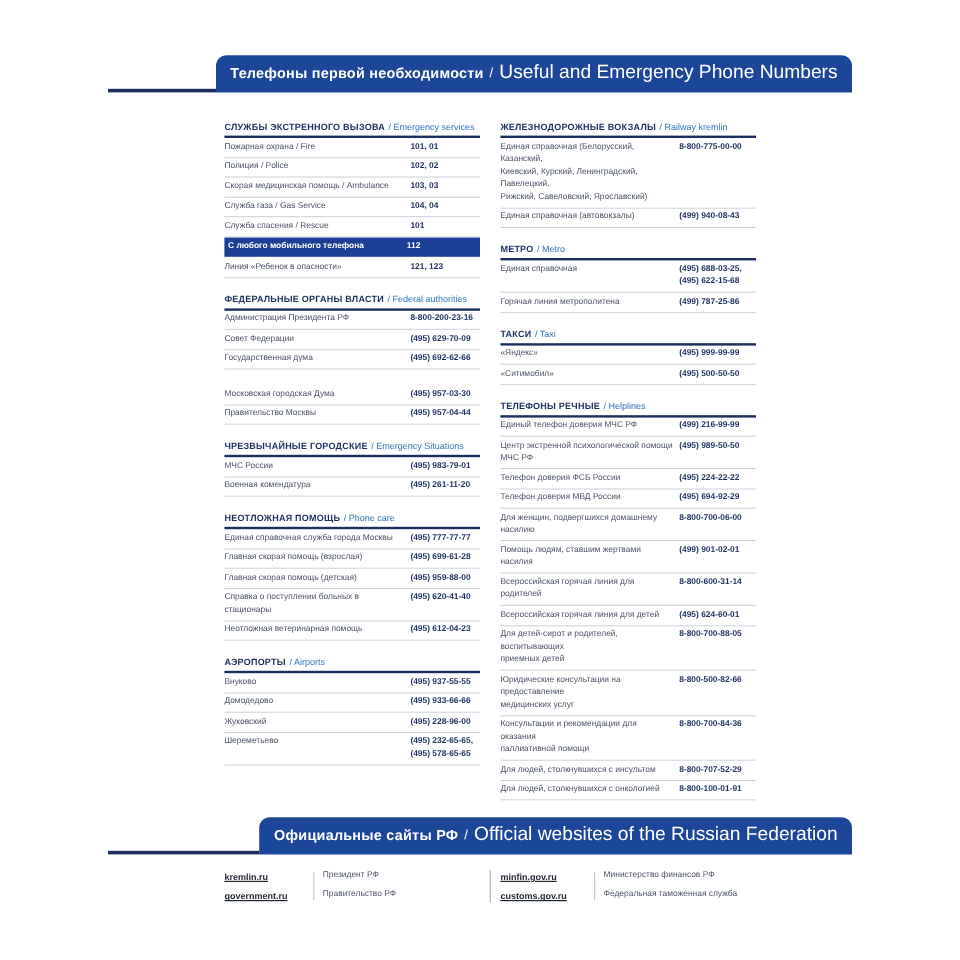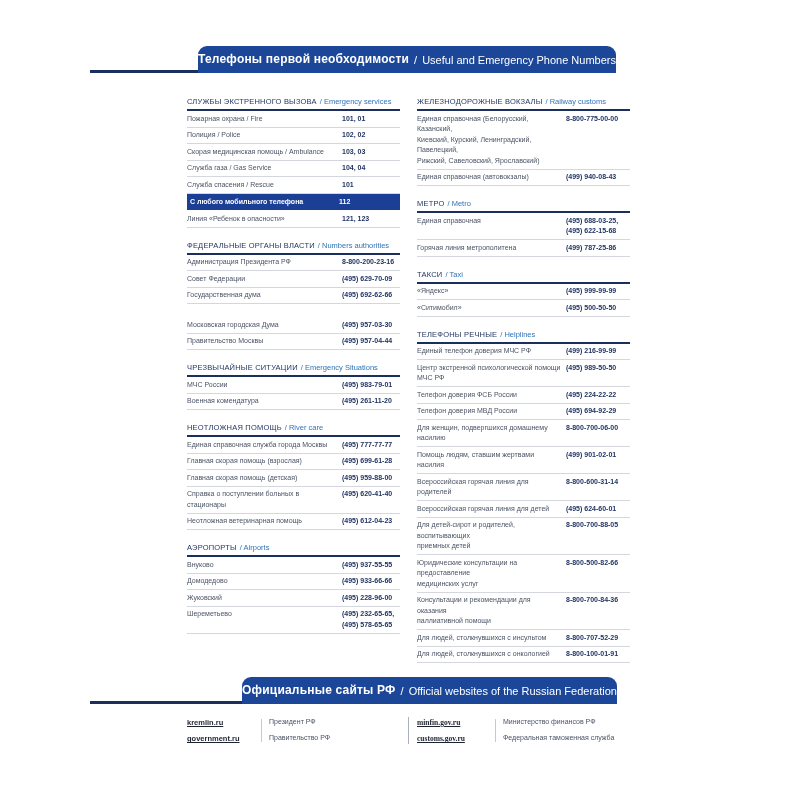--- a/index.html
+++ b/index.html
@@ -5,52 +5,52 @@
   * { margin:0; padding:0; box-sizing:border-box; }
   html,body { width:800px; height:800px; background:#ffffff; }
   body { font-family:"Liberation Sans", sans-serif; color:#1b2f5e; }
   .page { width:620px; margin:0 auto; padding-top:46px; }
 
   .header-row { display:flex; align-items:flex-end; }
   .lead { border-bottom:3px solid #1b2f5e; height:0; }
   .lead-1 { width:108px; }
   .lead-2 { width:152px; }
   .banner { background:#1c4799; color:#fff; border-radius:9px 9px 0 0;
-            padding:6px 0 7px; display:flex; align-items:flex-end; white-space:nowrap; }
+            padding:6px 12px 7px; display:flex; align-items:center; white-space:nowrap; }
   .bru  { font-size:12px; font-weight:700; letter-spacing:.2px; }
   .bsep { font-size:11px; font-weight:400; margin:0 5px; }
-  .ben  { font-size:11px; font-weight:400; }
+  .ben  { font-size:16px; font-weight:400; }
 
   .content { padding-left:97px; padding-right:80px; }
   .phones { display:flex; gap:17px; margin-top:24px; }
   .pcol { flex:1; min-width:0; }
   .psec { margin-top:13px; }
   .psec:first-child { margin-top:0; }
   .ptitle { display:flex; align-items:baseline; border-bottom:2px solid #1b2f5e;
             padding-bottom:3px; white-space:nowrap; }
-  .ptitle-ru { font-size:7.5px; font-weight:400; color:#1b2f5e; letter-spacing:.2px; }
+  .ptitle-ru { font-size:7.5px; font-weight:700; color:#1b2f5e; letter-spacing:.2px; }
   .ptitle-en { font-size:7.5px; font-weight:400; color:#2e74b9; margin-left:3px; }
   .prow { display:flex; align-items:flex-start; border-bottom:1px solid #d4d8de; padding:2.5px 0; }
   .plabel { flex:1; font-size:7px; color:#4a5365; line-height:1.5; white-space:pre-line; padding-right:4px; }
   .pnum   { flex:0 0 58px; font-size:7px; font-weight:700; color:#1b2f5e; line-height:1.5; white-space:pre-line; }
   .pcol-right .pnum { flex-basis:64px; }
   .prow.hl { background:#1c3f96; border-bottom-color:#ffffff; padding:3px 3px; }
   .prow.hl .plabel, .prow.hl .pnum { color:#ffffff; font-weight:700; }
 
   .websites-block { margin-top:14px; }
   .websites { display:flex; margin-top:13px; }
   .wcol { flex:1; min-width:0; position:relative; display:flex; flex-direction:column; gap:5.5px; }
   .wcol::before { content:""; position:absolute; top:2px; bottom:2px; width:1px; background:#c4c9d2; }
   .wcol-left::before  { left:74px; }
   .wcol-right::before { left:78px; }
   .wdivider { width:1px; background:#aab1bd; margin:0 8px; }
   .wrow { display:flex; align-items:flex-start; }
   .wsite { font-size:7.5px; font-weight:700; color:#1d2330; text-decoration:underline;
            flex:0 0 74px; padding-top:1px; }
-  .wcol-right .wsite { flex-basis:78px;font-family:Liberation Serif, serif; }
+  .wcol-right .wsite { flex-basis:78px; }
   .wdesc { flex:1; font-size:7px; color:#4a5365; line-height:1.55; white-space:pre-line; padding-left:8px; }
 </style>
 </head>
 <body>
 
 <div class="page">
 
   <div class="header-row">
     <div class="lead lead-1"></div>
     <div class="banner">
@@ -93,21 +93,21 @@
               <span class="pnum">112</span>
             </div>
             <div class="prow">
               <span class="plabel">Линия «Ребенок в опасности»</span>
               <span class="pnum">121, 123</span>
             </div>
           </section>
           <section class="psec">
             <div class="ptitle">
               <span class="ptitle-ru">ФЕДЕРАЛЬНЫЕ ОРГАНЫ ВЛАСТИ</span>
-              <span class="ptitle-en"> / Numbers authorities</span>
+              <span class="ptitle-en"> / Federal authorities</span>
             </div>
             <div class="prow">
               <span class="plabel">Администрация Президента РФ</span>
               <span class="pnum">8-800-200-23-16</span>
             </div>
             <div class="prow">
               <span class="plabel">Совет Федерации</span>
               <span class="pnum">(495) 629-70-09</span>
             </div>
             <div class="prow">
@@ -120,36 +120,36 @@
               <span class="plabel">Московская городская Дума</span>
               <span class="pnum">(495) 957-03-30</span>
             </div>
             <div class="prow">
               <span class="plabel">Правительство Москвы</span>
               <span class="pnum">(495) 957-04-44</span>
             </div>
           </section>
           <section class="psec">
             <div class="ptitle">
-              <span class="ptitle-ru">ЧРЕЗВЫЧАЙНЫЕ СИТУАЦИИ</span>
+              <span class="ptitle-ru">ЧРЕЗВЫЧАЙНЫЕ ГОРОДСКИЕ</span>
               <span class="ptitle-en"> / Emergency Situations</span>
             </div>
             <div class="prow">
               <span class="plabel">МЧС России</span>
               <span class="pnum">(495) 983-79-01</span>
             </div>
             <div class="prow">
               <span class="plabel">Военная комендатура</span>
               <span class="pnum">(495) 261-11-20</span>
             </div>
           </section>
           <section class="psec">
             <div class="ptitle">
               <span class="ptitle-ru">НЕОТЛОЖНАЯ ПОМОЩЬ</span>
-              <span class="ptitle-en"> / River care</span>
+              <span class="ptitle-en"> / Phone care</span>
             </div>
             <div class="prow">
               <span class="plabel">Единая справочная служба города Москвы</span>
               <span class="pnum">(495) 777-77-77</span>
             </div>
             <div class="prow">
               <span class="plabel">Главная скорая помощь (взрослая)</span>
               <span class="pnum">(495) 699-61-28</span>
             </div>
             <div class="prow">
@@ -186,21 +186,21 @@
               <span class="plabel">Шереметьево</span>
               <span class="pnum">(495) 232-65-65,
 (495) 578-65-65</span>
             </div>
           </section>
         </div>
       <div class="pcol pcol-right">
           <section class="psec">
             <div class="ptitle">
               <span class="ptitle-ru">ЖЕЛЕЗНОДОРОЖНЫЕ ВОКЗАЛЫ</span>
-              <span class="ptitle-en"> / Railway customs</span>
+              <span class="ptitle-en"> / Railway kremlin</span>
             </div>
             <div class="prow">
               <span class="plabel">Единая справочная (Белорусский, Казанский,
 Киевский, Курский, Ленинградский, Павелецкий,
 Рижский, Савеловский, Ярославский)</span>
               <span class="pnum">8-800-775-00-00</span>
             </div>
             <div class="prow">
               <span class="plabel">Единая справочная (автовокзалы)</span>
               <span class="pnum">(499) 940-08-43</span>

